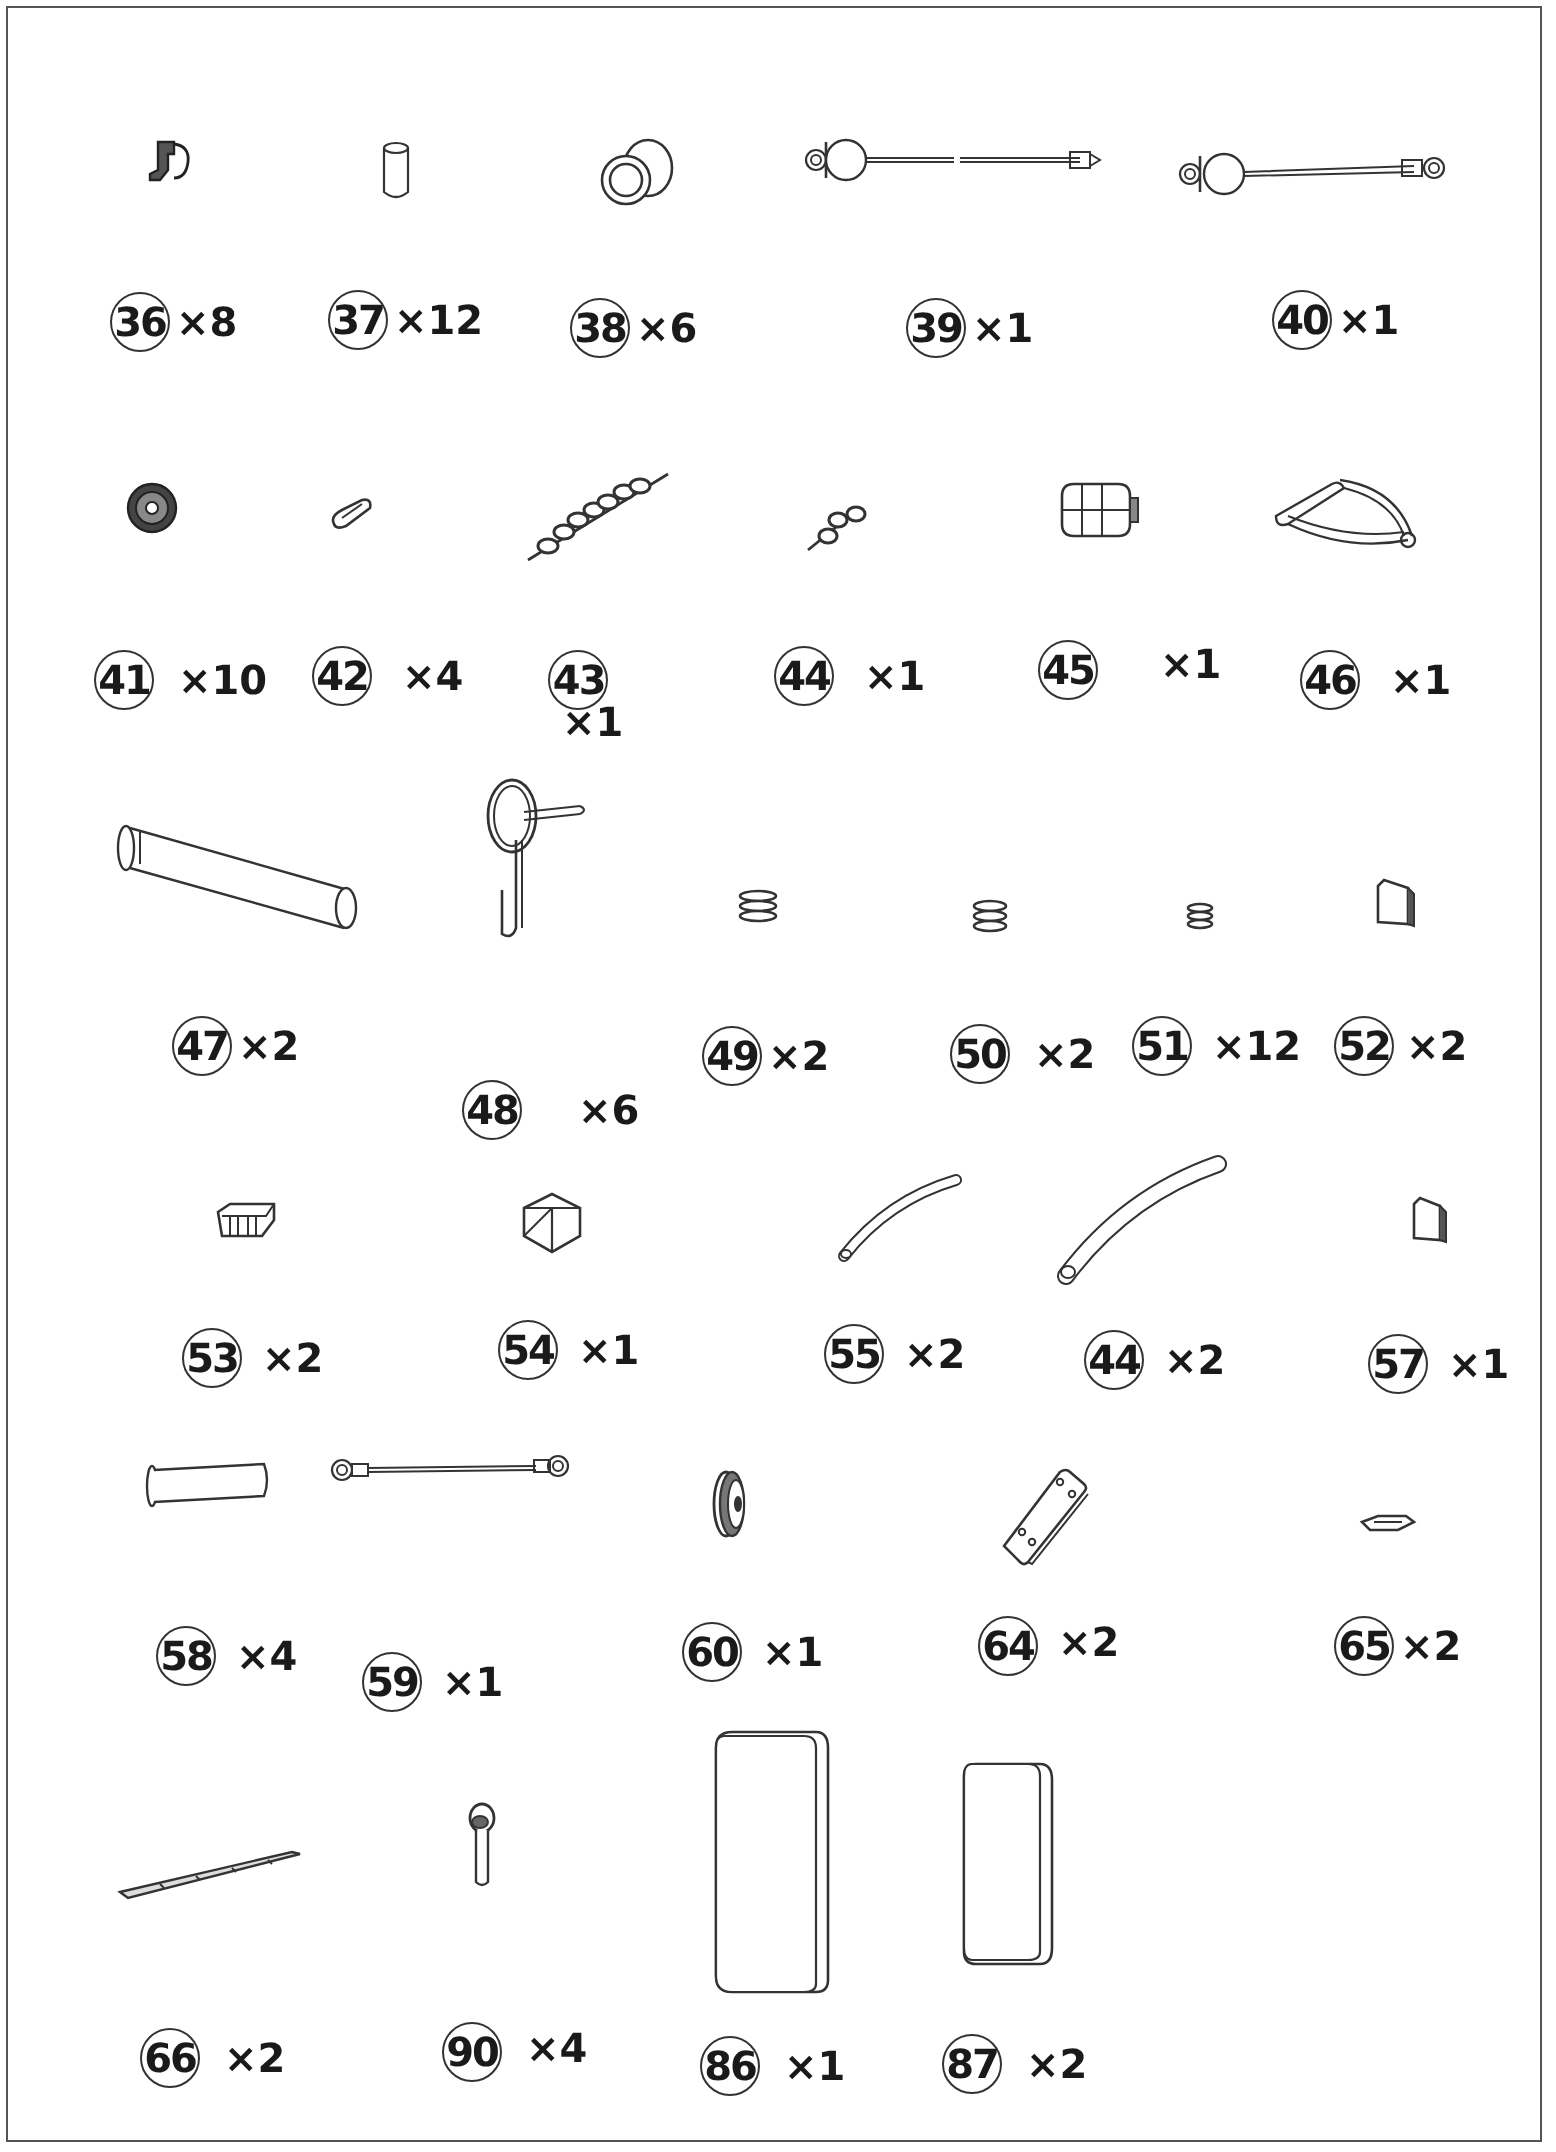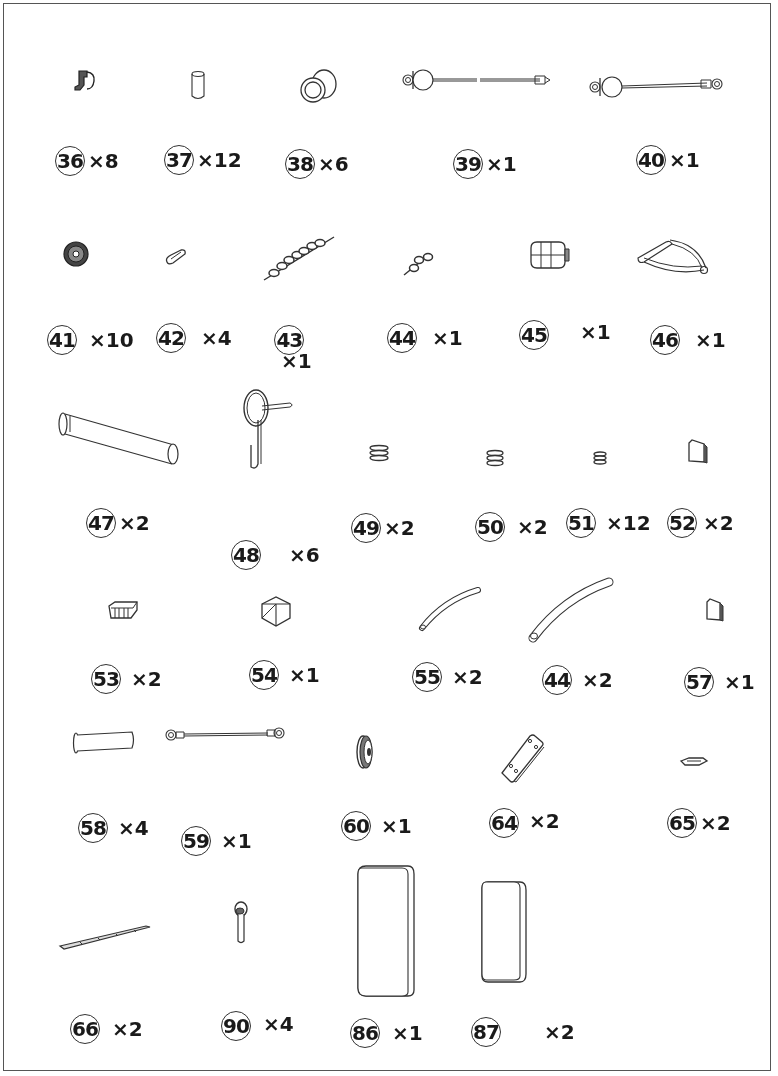--- a/index.html
+++ b/index.html
@@ -426,16 +426,16 @@
     <span class="num">86</span>
     <span class="qty" style="margin-left:12px;">×1</span>
   </div>
 
 <div class="pic" style="left:480px;top:880px;">
   <svg width="48" height="106">
       <path d="M8 2 h32 q6 0 6 8 v84 q0 8 -6 8 h-32 q-6 0 -6 -6 v-88 q0 -6 6 -6z" fill="#fff" stroke="#333" stroke-width="1.3"></path>
       <path d="M6 2 h28 q6 0 6 6 v88 q0 4 -6 4 h-28 q-4 0 -4 -6 v-86 q0 -6 4 -6z" fill="#fff" stroke="#333" stroke-width="1.1"></path>
     </svg>
 </div>
-<div class="label" style="left:471px;top:1017px;gap:31px;">
+<div class="label" style="left:471px;top:1017px;">
     <span class="num">87</span>
     <span class="qty" style="margin-left:12px;">×2</span>
   </div>
 
 </body></html>

